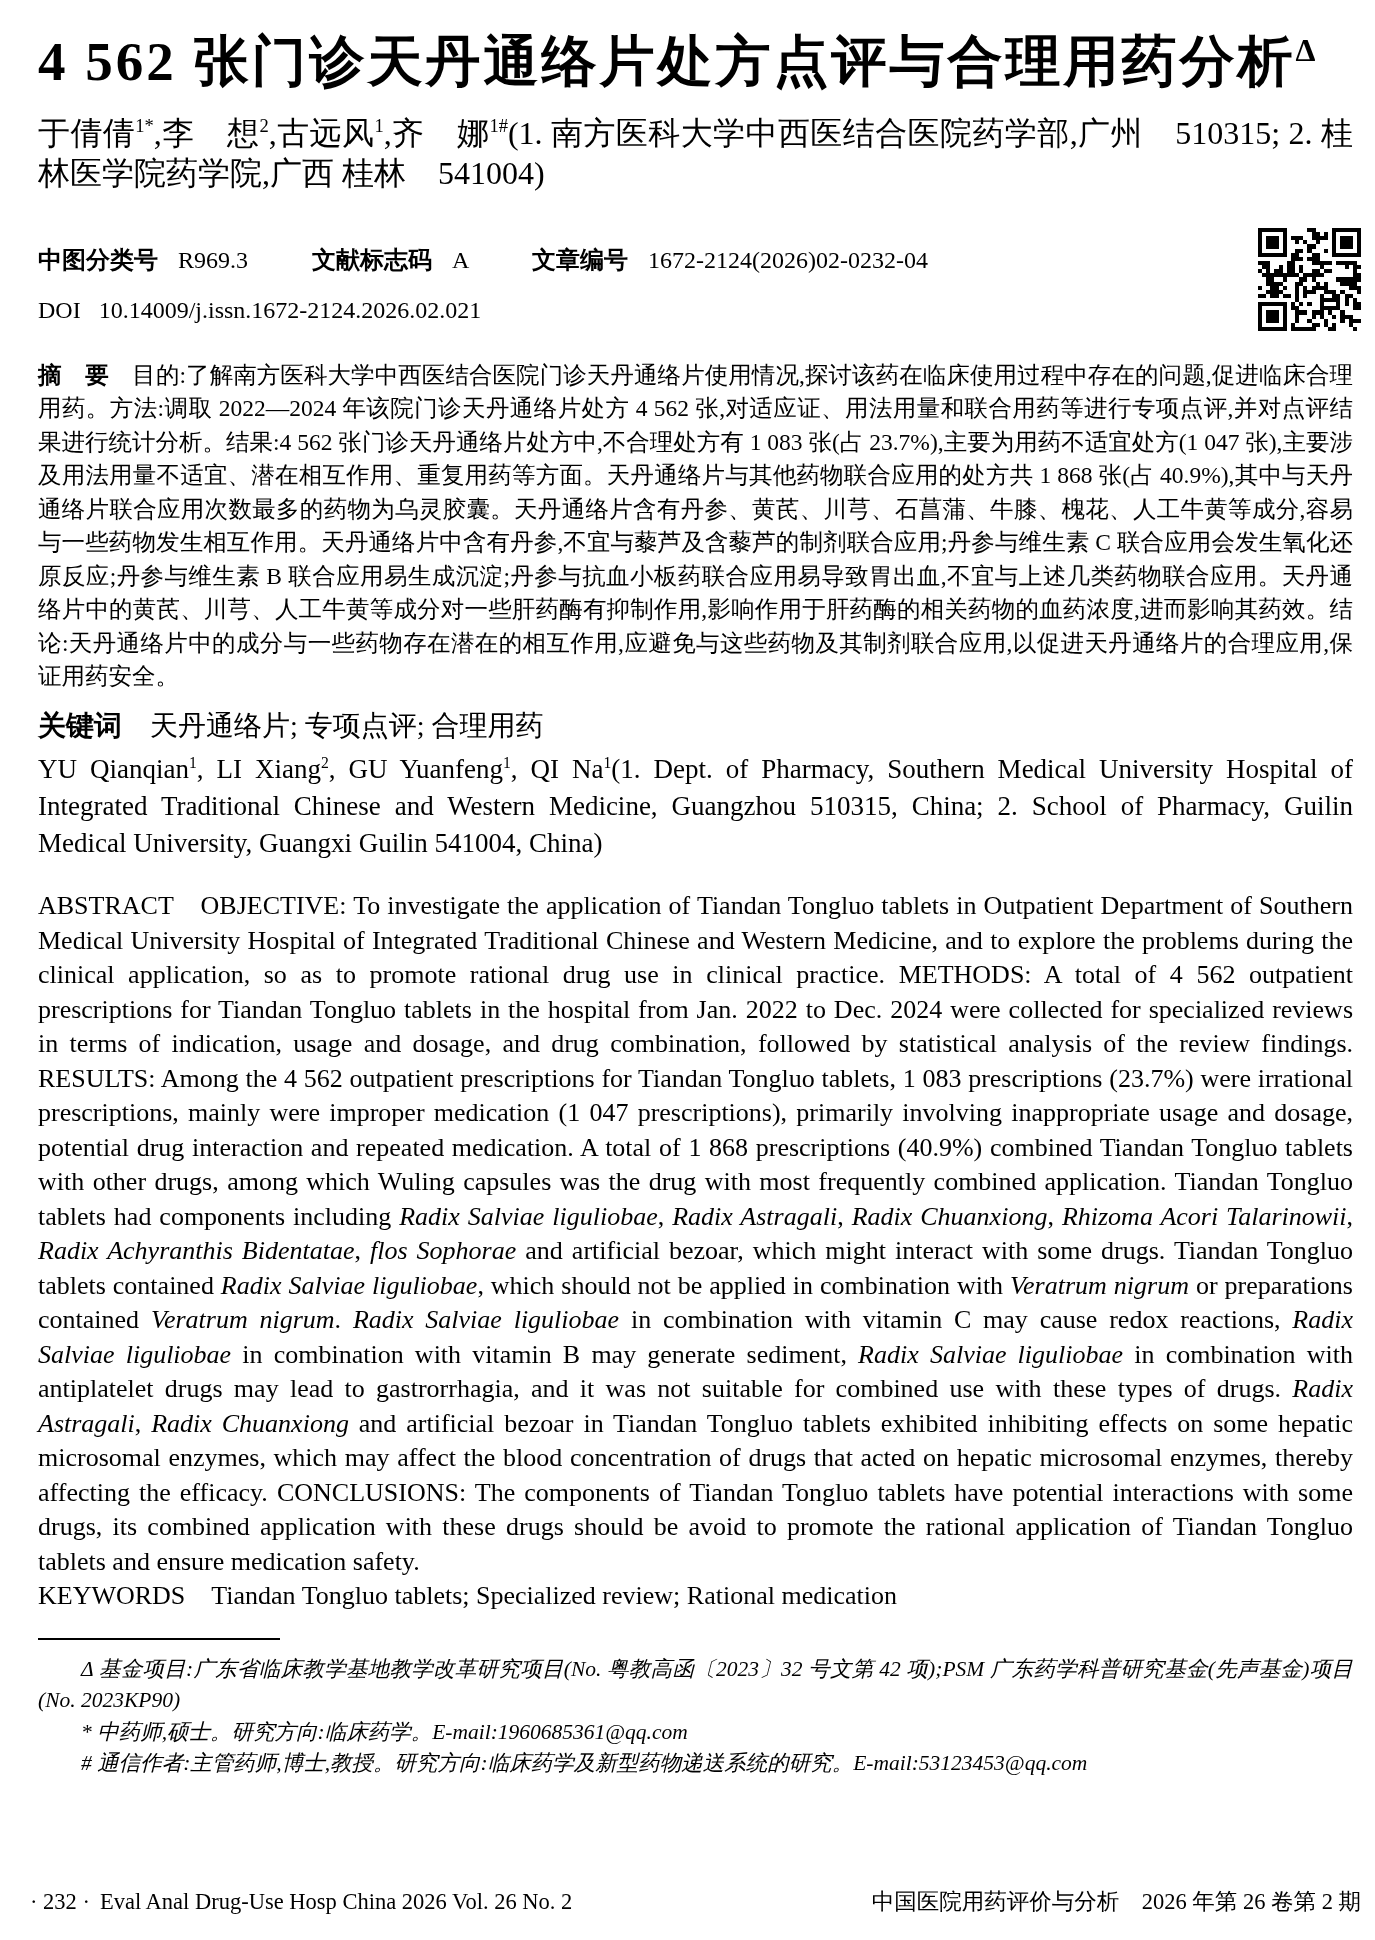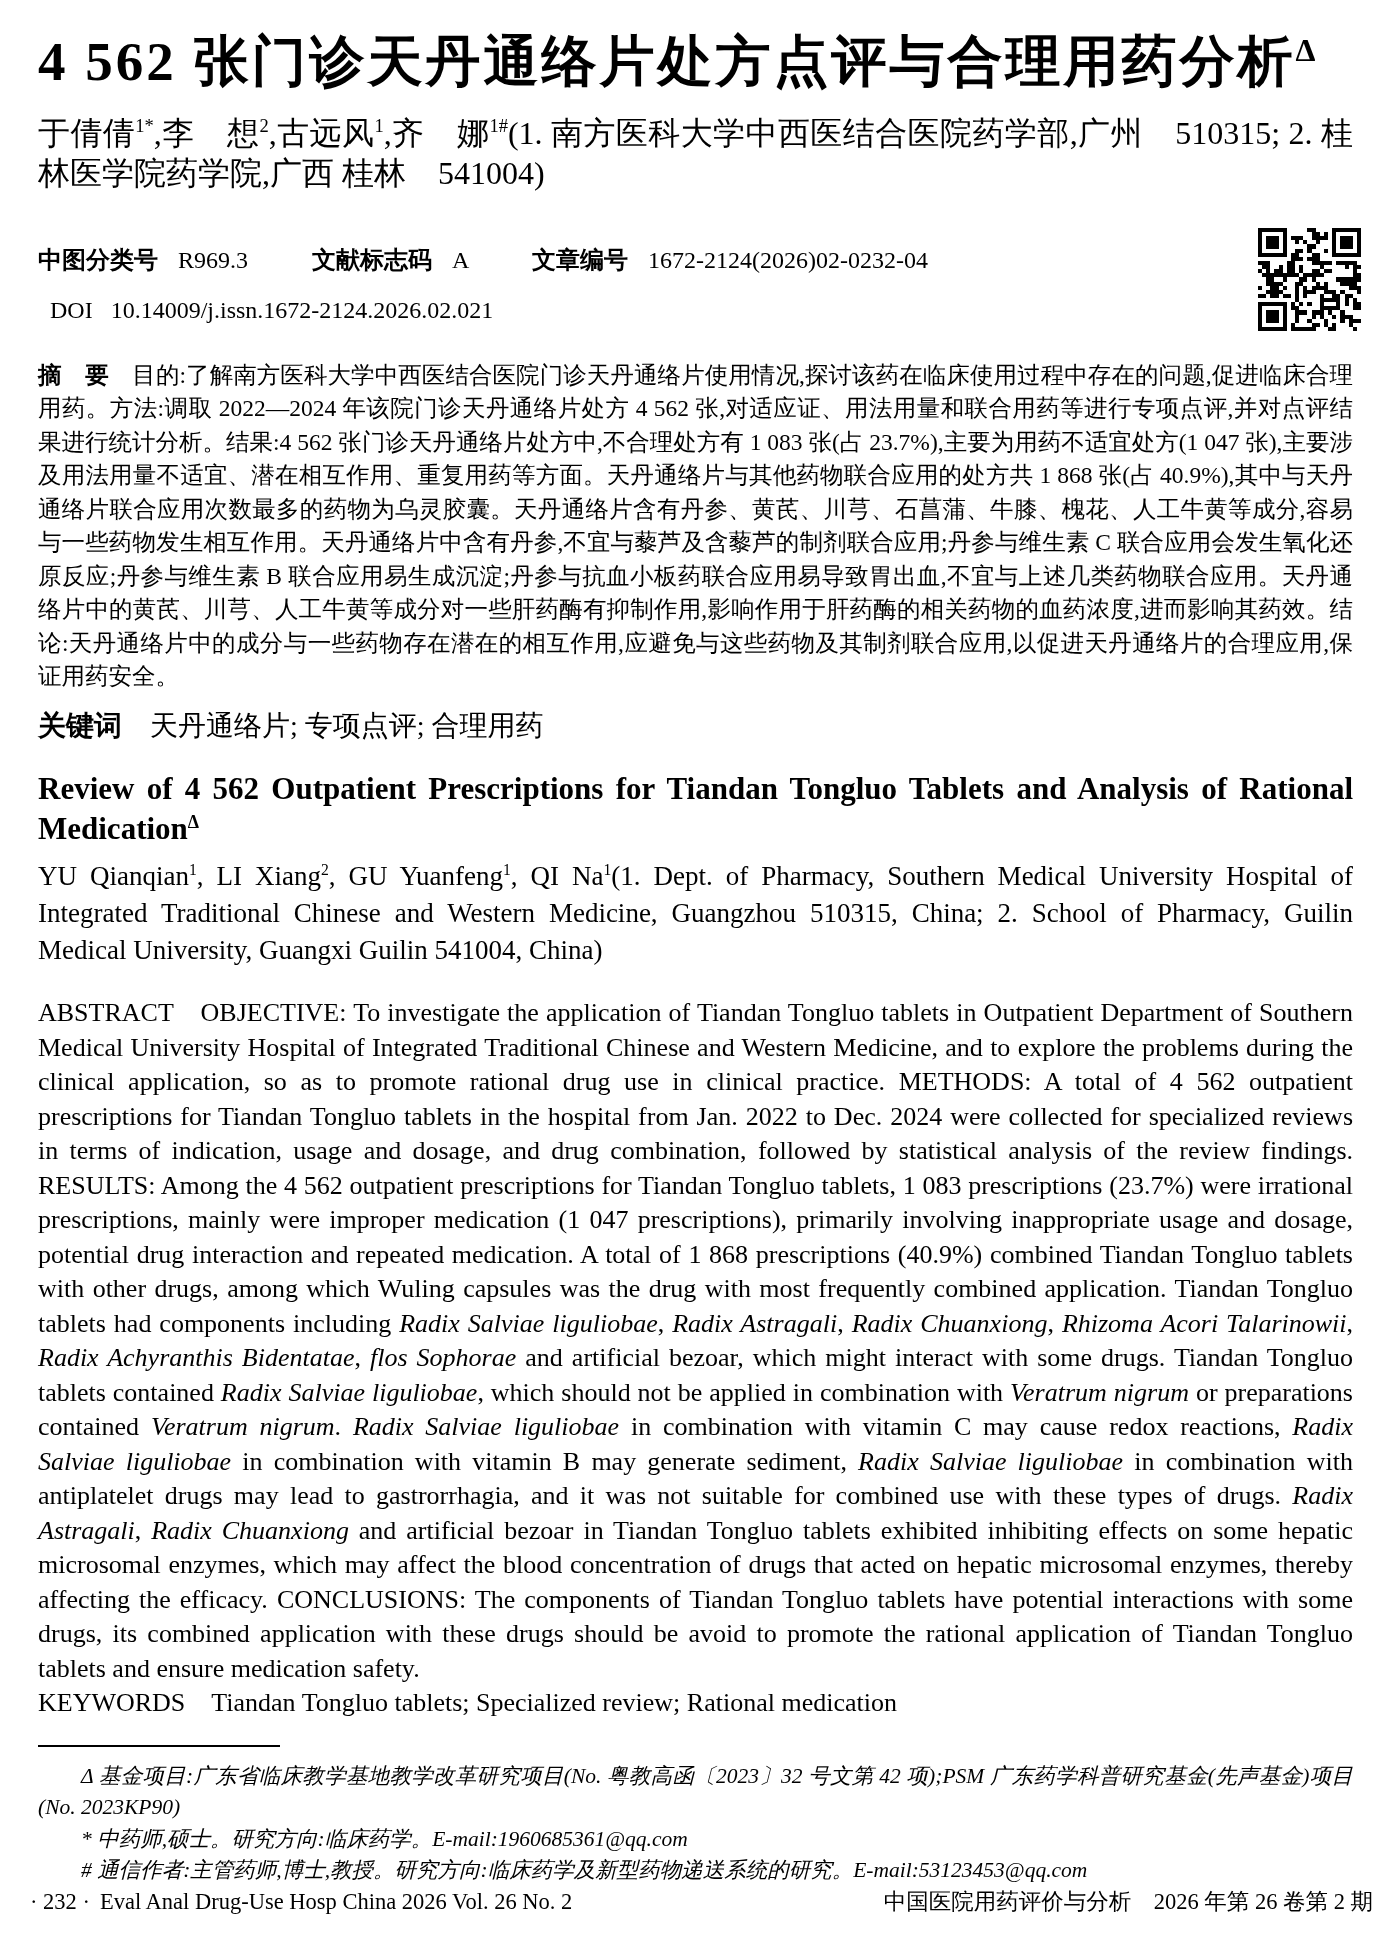--- a/index.html
+++ b/index.html
@@ -34,21 +34,21 @@
   .meta-row {
     margin: 52px 0 0 0;
     font-size: 24px; line-height: 30px;
   }
   .meta-group { margin-right: 58px; }
   .meta-label { font-weight: bold; font-family: "Liberation Sans", "DejaVu Sans", sans-serif; margin-right: 20px; }
   .doi-row {
     margin: 20px 0 0 0;
     font-size: 24px; line-height: 30px;
   }
-  .doi-label { margin-right: 18px; margin-left: 12px; }
+  .doi-label { margin-right: 18px; }
   .qr {
     position: absolute;
     top: 228px; right: 30px;
     width: 103px; height: 103px;
   }
   .abstract-cn {
     margin: 34px 0 0 0;
     font-size: 23.5px; line-height: 33.5px;
     text-align: justify;
   }
@@ -82,21 +82,21 @@
     border-top: 2.5px solid #000;
   }
   .footnotes {
     margin: 14px 0 0 0;
     font-size: 21.5px; line-height: 31.5px;
     text-align: justify;
   }
   .footnotes p { margin: 0; text-indent: 2em; font-style: italic; }
   .page-footer {
     position: absolute;
-    left: 30px; right: 18px; bottom: 24px;
+    left: 30px; right: 30px; bottom: 24px;
     display: flex; justify-content: space-between; align-items: baseline;
     font-size: 22.5px; line-height: 28px;
   }
   .footer-left span { margin-right: 10px; }
 </style>
 </head>
 <body>
 
 <div class="page">
 
@@ -338,21 +338,20 @@
         <rect x="80" y="8" width="12" height="12" fill="#000"></rect>
         <rect x="0" y="72" width="28" height="28"></rect>
         <rect x="4" y="76" width="20" height="20" fill="#fff"></rect>
         <rect x="8" y="80" width="12" height="12" fill="#000"></rect>
       </svg></div>
 
   <p class="abstract-cn"><span class="seg-hei">摘　要</span><span>　</span><span class="seg-bold">目的:</span><span>了解南方医科大学中西医结合医院门诊天丹通络片使用情况,探讨该药在临床使用过程中存在的问题,促进临床合理用药。</span><span class="seg-bold">方法:</span><span>调取 2022—2024 年该院门诊天丹通络片处方 4 562 张,对适应证、用法用量和联合用药等进行专项点评,并对点评结果进行统计分析。</span><span class="seg-bold">结果:</span><span>4 562 张门诊天丹通络片处方中,不合理处方有 1 083 张(占 23.7%),主要为用药不适宜处方(1 047 张),主要涉及用法用量不适宜、潜在相互作用、重复用药等方面。天丹通络片与其他药物联合应用的处方共 1 868 张(占 40.9%),其中与天丹通络片联合应用次数最多的药物为乌灵胶囊。天丹通络片含有丹参、黄芪、川芎、石菖蒲、牛膝、槐花、人工牛黄等成分,容易与一些药物发生相互作用。天丹通络片中含有丹参,不宜与藜芦及含藜芦的制剂联合应用;丹参与维生素 C 联合应用会发生氧化还原反应;丹参与维生素 B 联合应用易生成沉淀;丹参与抗血小板药联合应用易导致胃出血,不宜与上述几类药物联合应用。天丹通络片中的黄芪、川芎、人工牛黄等成分对一些肝药酶有抑制作用,影响作用于肝药酶的相关药物的血药浓度,进而影响其药效。</span><span class="seg-bold">结论:</span><span>天丹通络片中的成分与一些药物存在潜在的相互作用,应避免与这些药物及其制剂联合应用,以促进天丹通络片的合理应用,保证用药安全。</span></p>
 
   <p class="keywords-cn"><span class="seg-hei">关键词</span><span>　天丹通络片; 专项点评; 合理用药</span></p>
 
-  <h2 class="title-en"><span>Review of 4 562 Outpatient Prescriptions for Tiandan Tongluo Tablets and Analysis of Rational Medication</span><span class="seg-sup">Δ</span></h2>
 
   <p class="authors-en"><span>YU Qianqian</span><span class="seg-sup">1</span><span>, LI Xiang</span><span class="seg-sup">2</span><span>, GU Yuanfeng</span><span class="seg-sup">1</span><span>, QI Na</span><span class="seg-sup">1</span><span>(1. Dept. of Pharmacy, Southern Medical University Hospital of Integrated Traditional Chinese and Western Medicine, Guangzhou 510315, China; 2. School of Pharmacy, Guilin Medical University, Guangxi Guilin 541004, China)</span></p>
 
   <p class="abstract-en"><span class="seg-bold">ABSTRACT</span><span>　</span><span class="seg-bold">OBJECTIVE:</span><span> To investigate the application of Tiandan Tongluo tablets in Outpatient Department of Southern Medical University Hospital of Integrated Traditional Chinese and Western Medicine, and to explore the problems during the clinical application, so as to promote rational drug use in clinical practice. </span><span class="seg-bold">METHODS:</span><span> A total of 4 562 outpatient prescriptions for Tiandan Tongluo tablets in the hospital from Jan. 2022 to Dec. 2024 were collected for specialized reviews in terms of indication, usage and dosage, and drug combination, followed by statistical analysis of the review findings. </span><span class="seg-bold">RESULTS:</span><span> Among the 4 562 outpatient prescriptions for Tiandan Tongluo tablets, 1 083 prescriptions (23.7%) were irrational prescriptions, mainly were improper medication (1 047 prescriptions), primarily involving inappropriate usage and dosage, potential drug interaction and repeated medication. A total of 1 868 prescriptions (40.9%) combined Tiandan Tongluo tablets with other drugs, among which Wuling capsules was the drug with most frequently combined application. Tiandan Tongluo tablets had components including </span><span class="seg-italic">Radix Salviae liguliobae</span><span>, </span><span class="seg-italic">Radix Astragali</span><span>, </span><span class="seg-italic">Radix Chuanxiong</span><span>, </span><span class="seg-italic">Rhizoma Acori Talarinowii</span><span>, </span><span class="seg-italic">Radix Achyranthis Bidentatae</span><span>, </span><span class="seg-italic">flos Sophorae</span><span> and artificial bezoar, which might interact with some drugs. Tiandan Tongluo tablets contained </span><span class="seg-italic">Radix Salviae liguliobae</span><span>, which should not be applied in combination with </span><span class="seg-italic">Veratrum nigrum</span><span> or preparations contained </span><span class="seg-italic">Veratrum nigrum</span><span>. </span><span class="seg-italic">Radix Salviae liguliobae</span><span> in combination with vitamin C may cause redox reactions, </span><span class="seg-italic">Radix Salviae liguliobae</span><span> in combination with vitamin B may generate sediment, </span><span class="seg-italic">Radix Salviae liguliobae</span><span> in combination with antiplatelet drugs may lead to gastrorrhagia, and it was not suitable for combined use with these types of drugs. </span><span class="seg-italic">Radix Astragali</span><span>, </span><span class="seg-italic">Radix Chuanxiong</span><span> and artificial bezoar in Tiandan Tongluo tablets exhibited inhibiting effects on some hepatic microsomal enzymes, which may affect the blood concentration of drugs that acted on hepatic microsomal enzymes, thereby affecting the efficacy. </span><span class="seg-bold">CONCLUSIONS:</span><span> The components of Tiandan Tongluo tablets have potential interactions with some drugs, its combined application with these drugs should be avoid to promote the rational application of Tiandan Tongluo tablets and ensure medication safety.</span></p>
 
   <p class="keywords-en"><span class="seg-bold">KEYWORDS</span><span>　Tiandan Tongluo tablets; Specialized review; Rational medication</span></p>
 
   <div class="footnote-divider"></div>
 
   <div class="footnotes">

